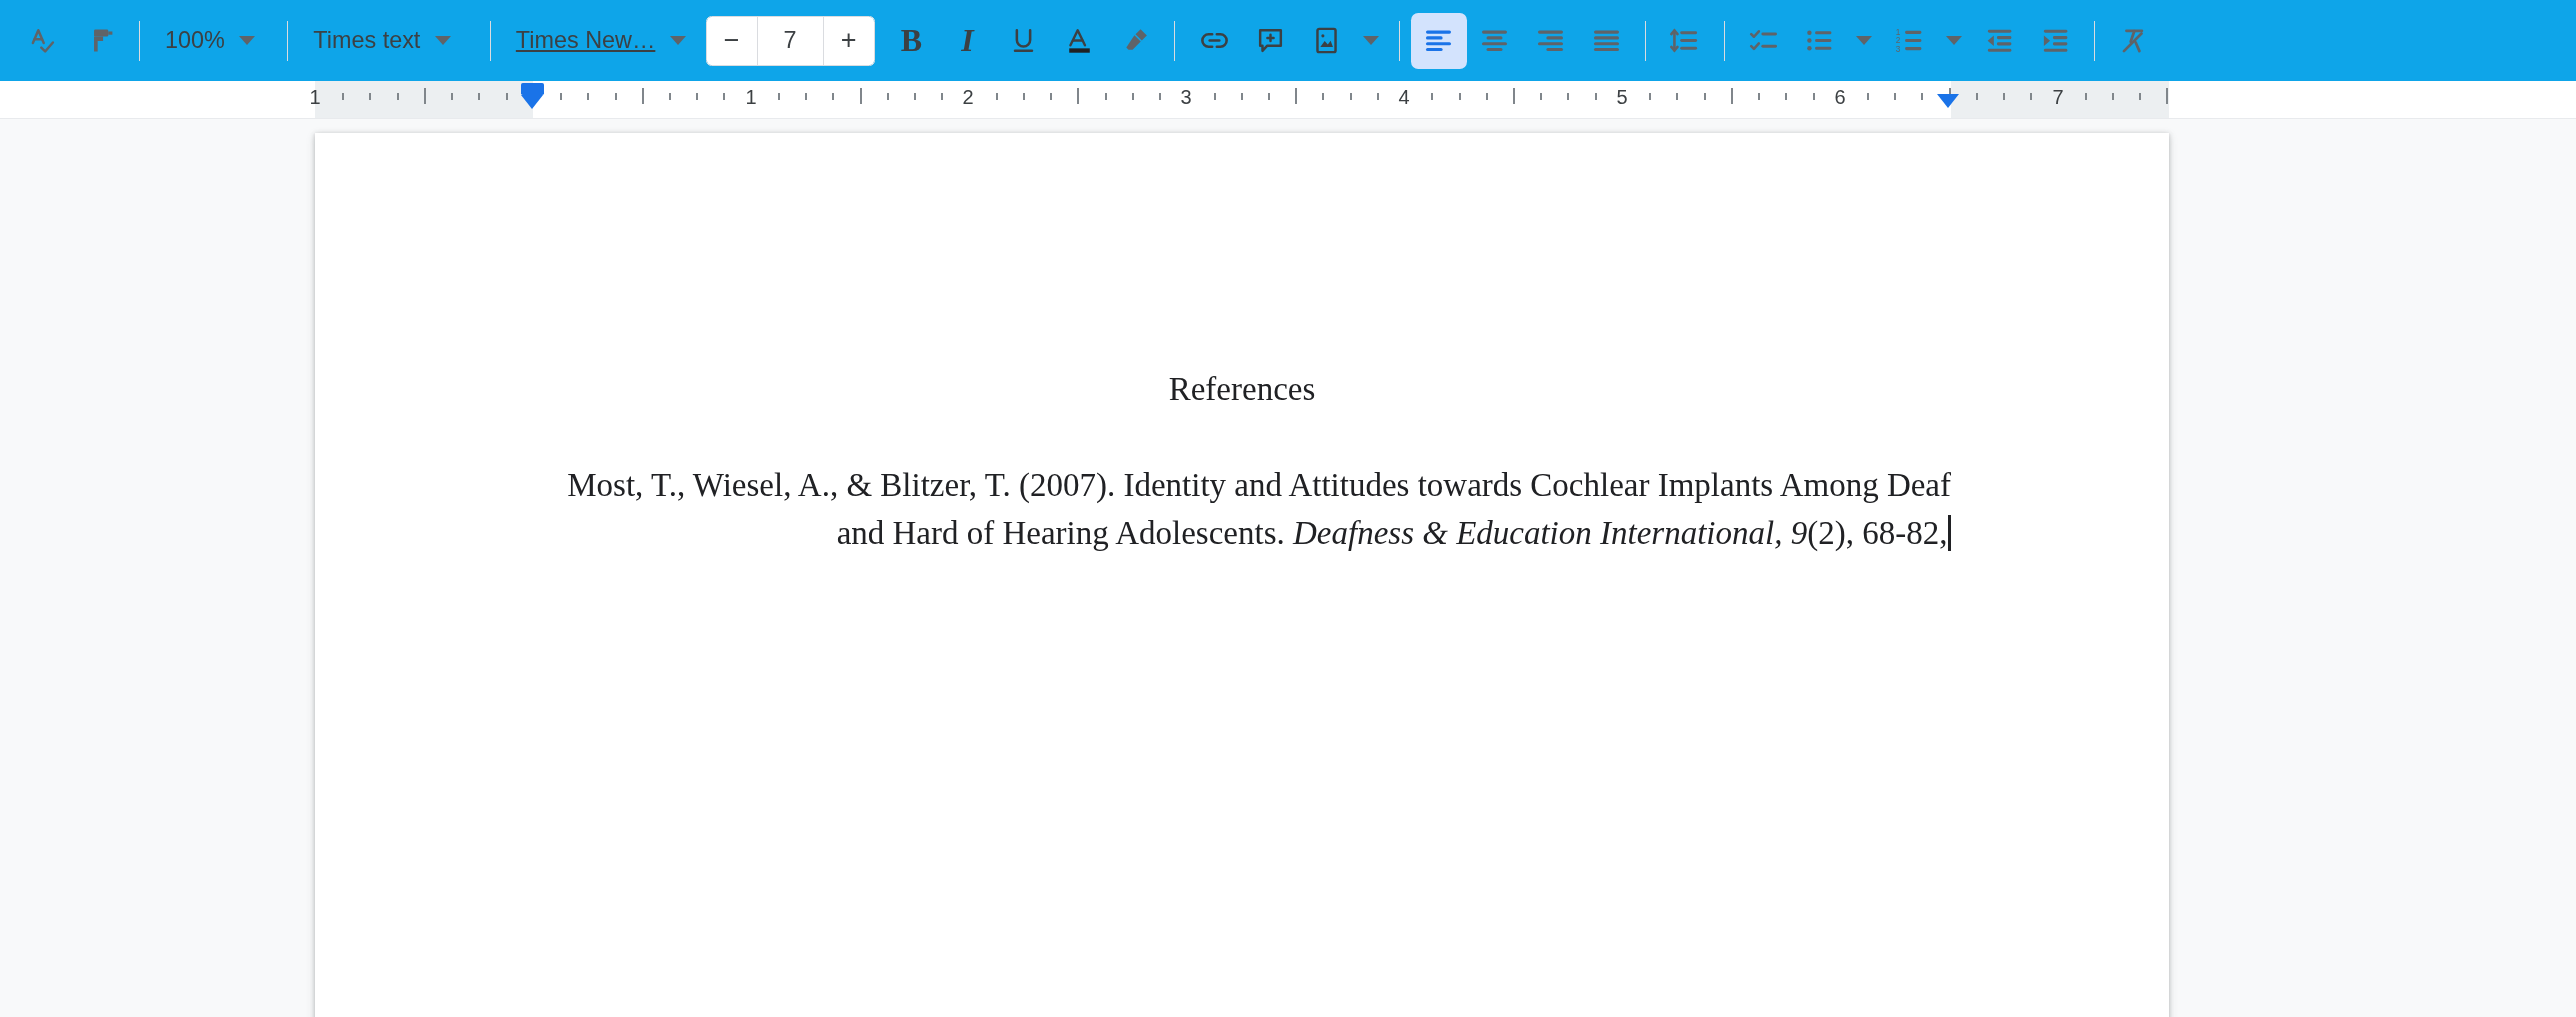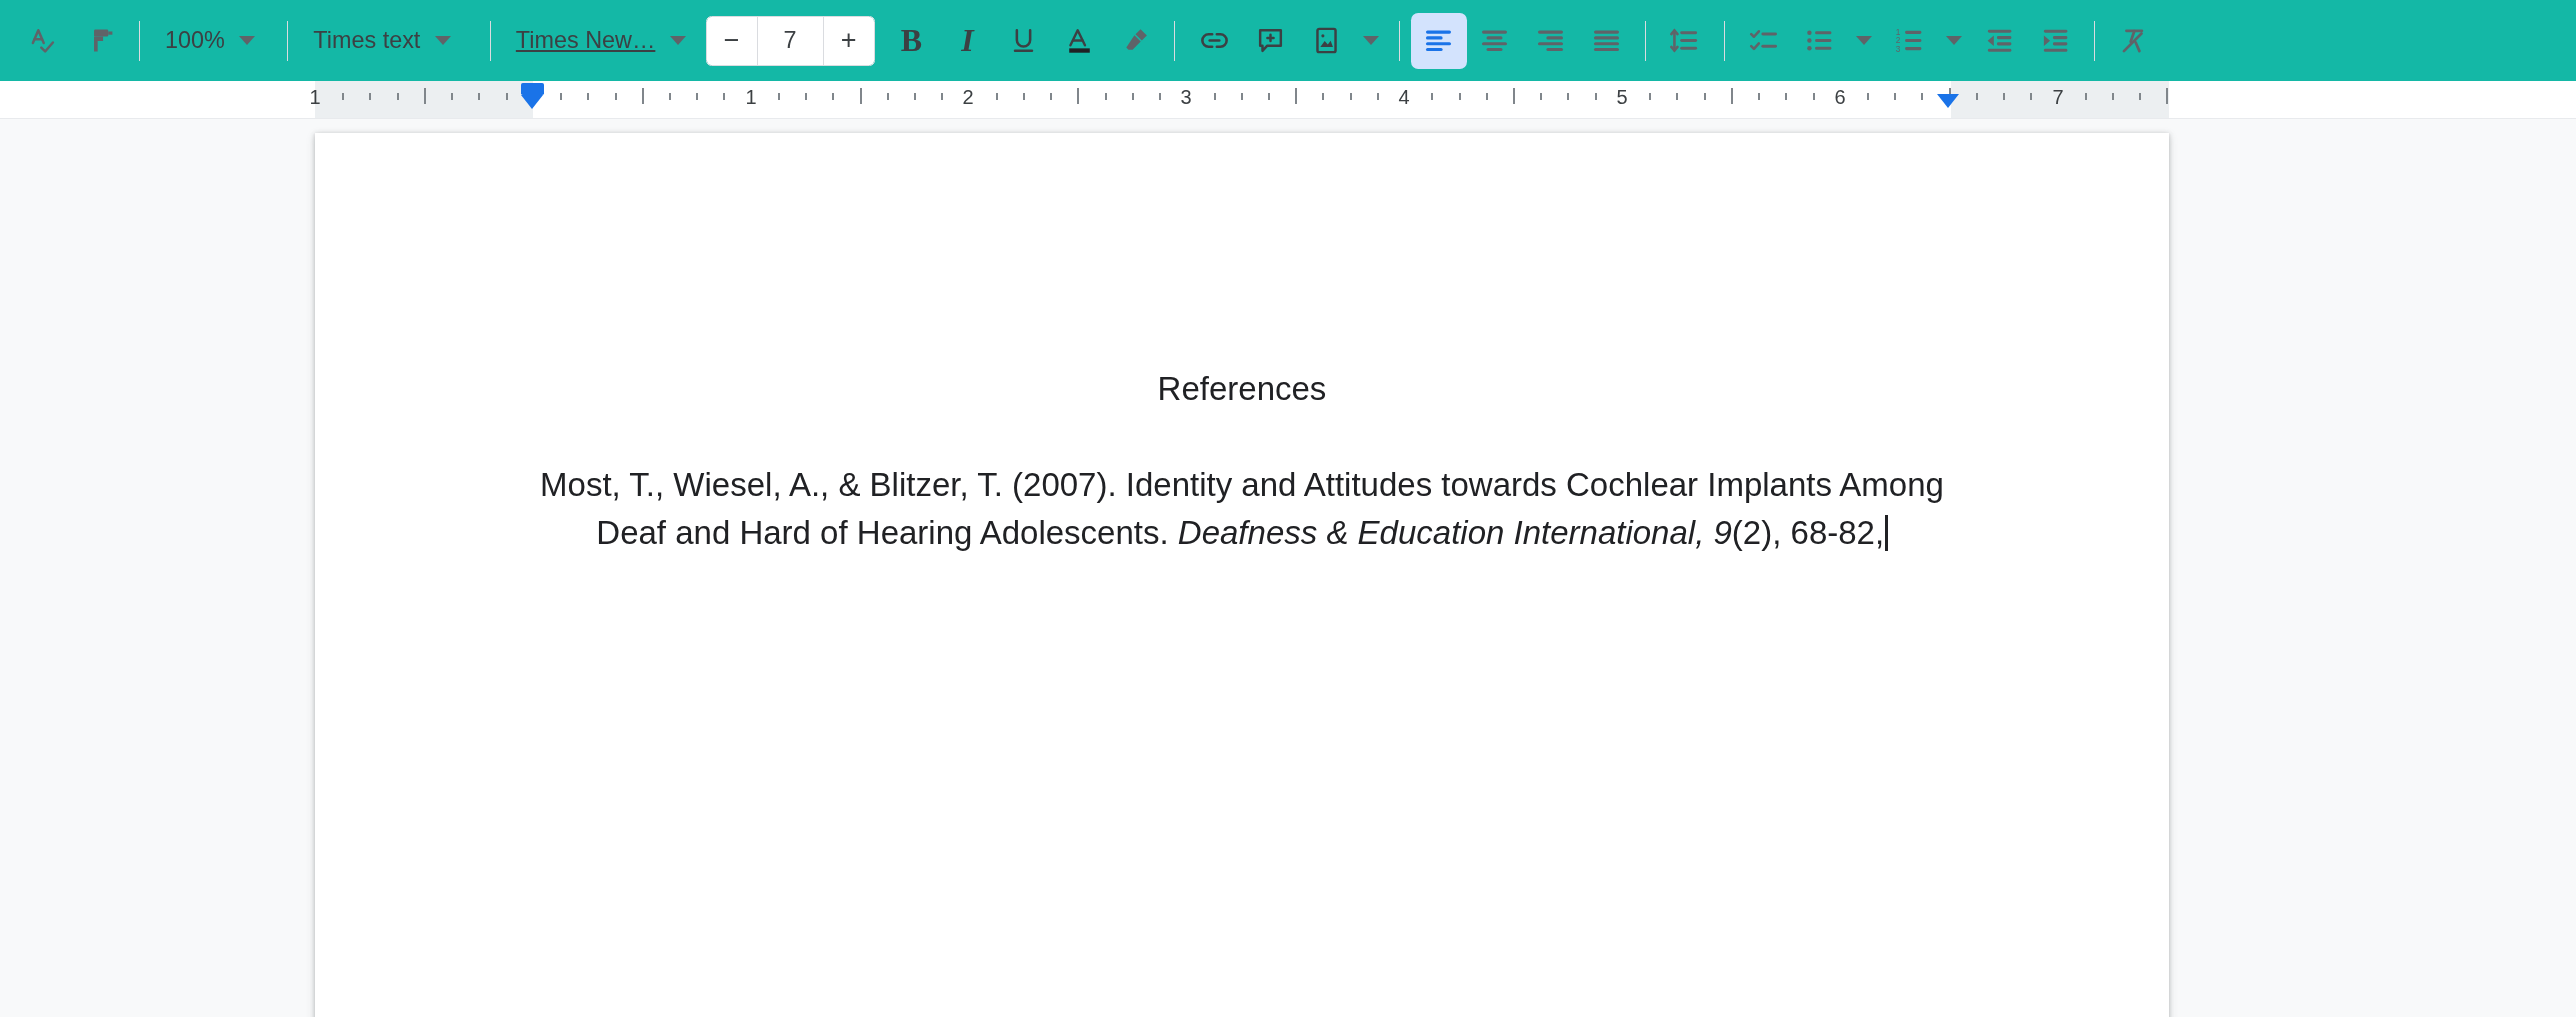--- a/index.html
+++ b/index.html
@@ -7,21 +7,21 @@
     margin: 0; padding: 0;
     width: 2576px; height: 1017px;
     background: #ffffff;
     font-family: "Liberation Sans", sans-serif;
     overflow: hidden;
   }
 
   
   #toolbar {
     height: 81px;
-    background: #14b8a6;
+    background: #0ea5e9;
     display: flex;
     align-items: center;
     padding: 0 16px;
     gap: 0;
     flex-wrap: nowrap;
     white-space: nowrap;
   }
   .tb-btn {
     width: 56px; height: 56px;
     display: inline-flex;
@@ -156,30 +156,30 @@
     width: 1854px;
     height: 2340px;
     background: #ffffff;
     box-shadow: 0 0.9px 4.5px rgba(60,64,67,0.30), 0 1.8px 9px rgba(60,64,67,0.15);
   }
   #doc-body {
     position: absolute;
     left: 218px;
     right: 218px;
     top: 232px;
-    font-family: Liberation Sans, sans-serif;
+    font-family: Liberation Serif, serif;
     color: #202124;
     font-size: 33px;
     line-height: 48px;
   }
   #doc-title {
     text-align: center;
     margin-bottom: 48px;
   }
-  #doc-para { text-align: center; }
+  #doc-para { text-align: right; }
   #doc-para .ital { font-style: italic; }
   .caret-bar {
     display: inline-block;
     width: 2.7px;
     height: 36px;
     background: #202124;
     vertical-align: -6.3px;
     margin-left: 0.9px;
   }
 </style>

